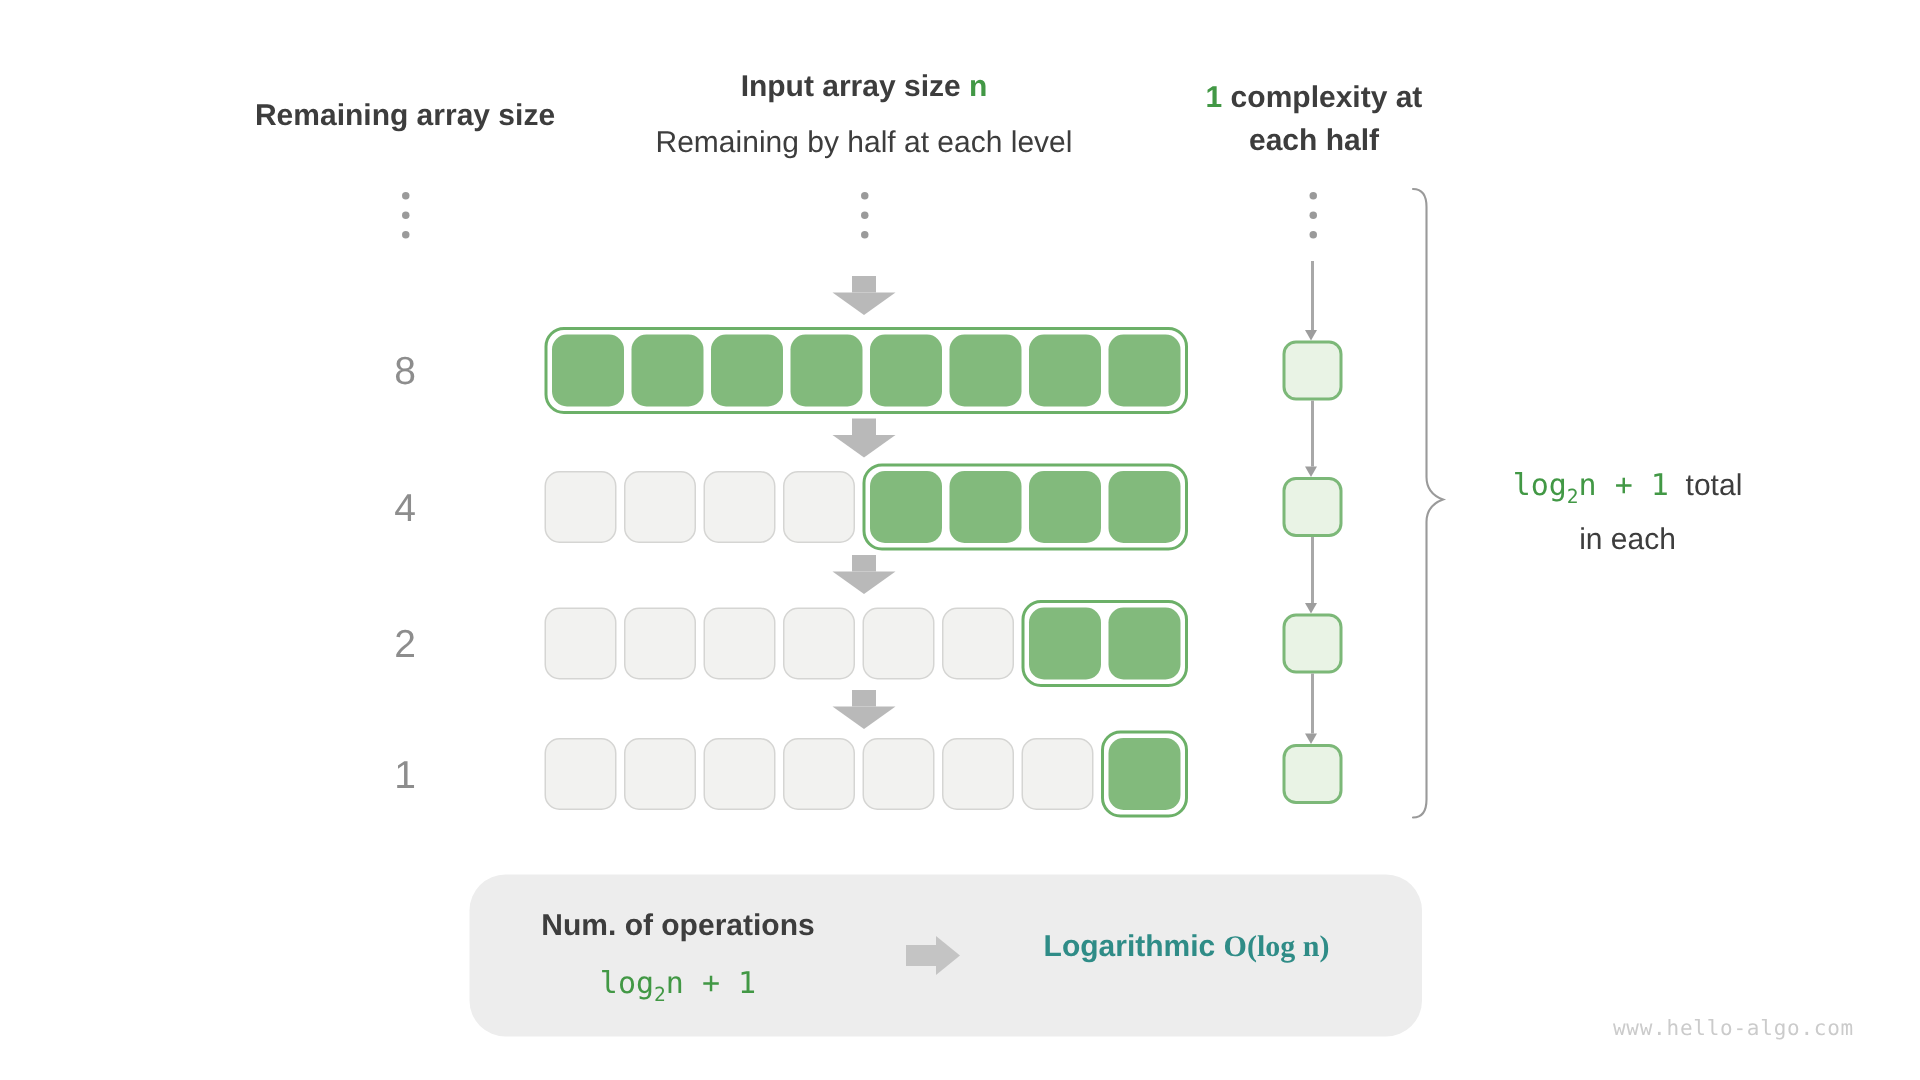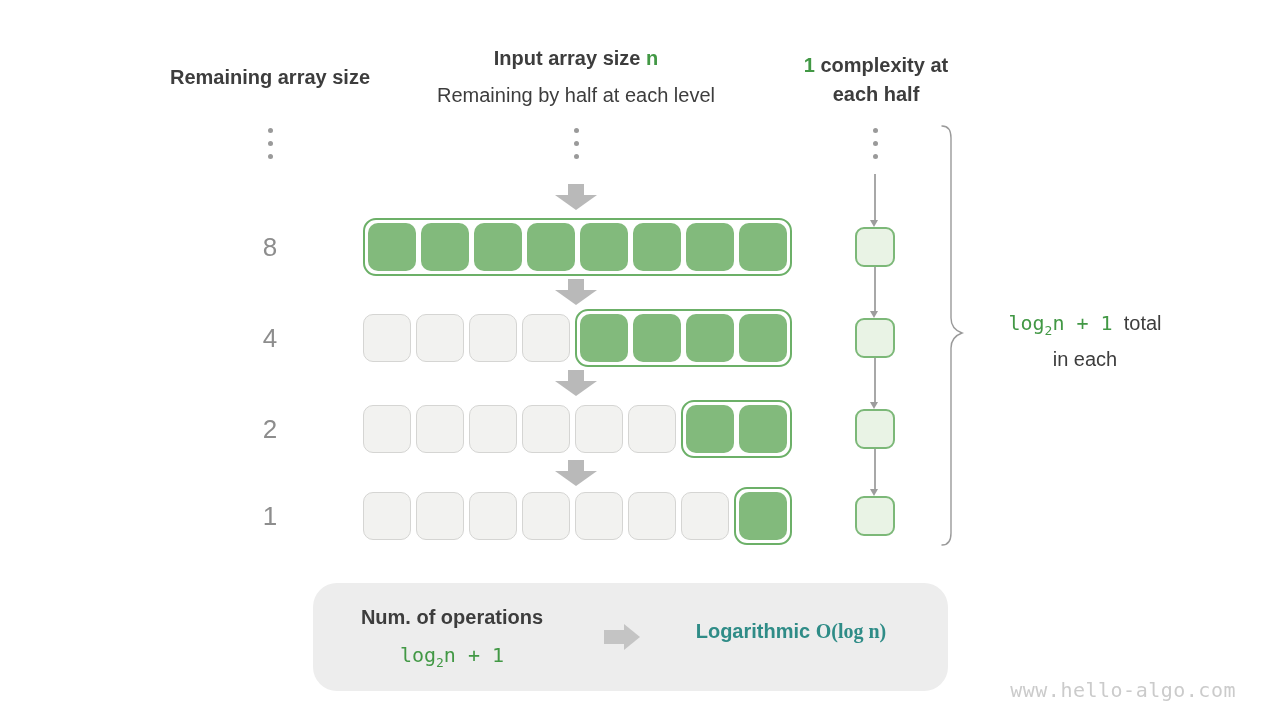--- a/index.html
+++ b/index.html
@@ -51,21 +51,21 @@
   .sum-title { font-size:20px; font-weight:700; color:#3d3d3d; }
   .sum-value { margin-top:14px; font-size:20px; }
   .teal { color:#2f8c87; font-weight:700; }
   .mono-teal { font-family:Liberation Serif, serif; font-weight:700; color:#2f8c87; }
 
   .block-arrow-right { position:absolute; left:604px; top:624px; display:flex; align-items:center; }
   .bar-shaft { width:20px; height:14px; background:#c4c4c4; }
   .bar-head  { width:0; height:0; border-top:13px solid transparent;
                border-bottom:13px solid transparent; border-left:16px solid #c4c4c4; }
 
-  .watermark { position:absolute; right:44px; top:678px; font-size:20px; letter-spacing:0.5px;
+  .watermark { position:absolute; right:44px; top:678px; font-size:14px; letter-spacing:0.5px;
                font-family:"DejaVu Sans Mono", monospace; color:#cbcbcb; }
 </style>
 </head>
 <body>
 
 <div class="canvas">
 
   <div class="hdr bold" style="left:110px; top:66px; width:320px;">Remaining array size</div>
 
   <div class="hdr bold" style="left:396px; top:47px; width:360px;">

